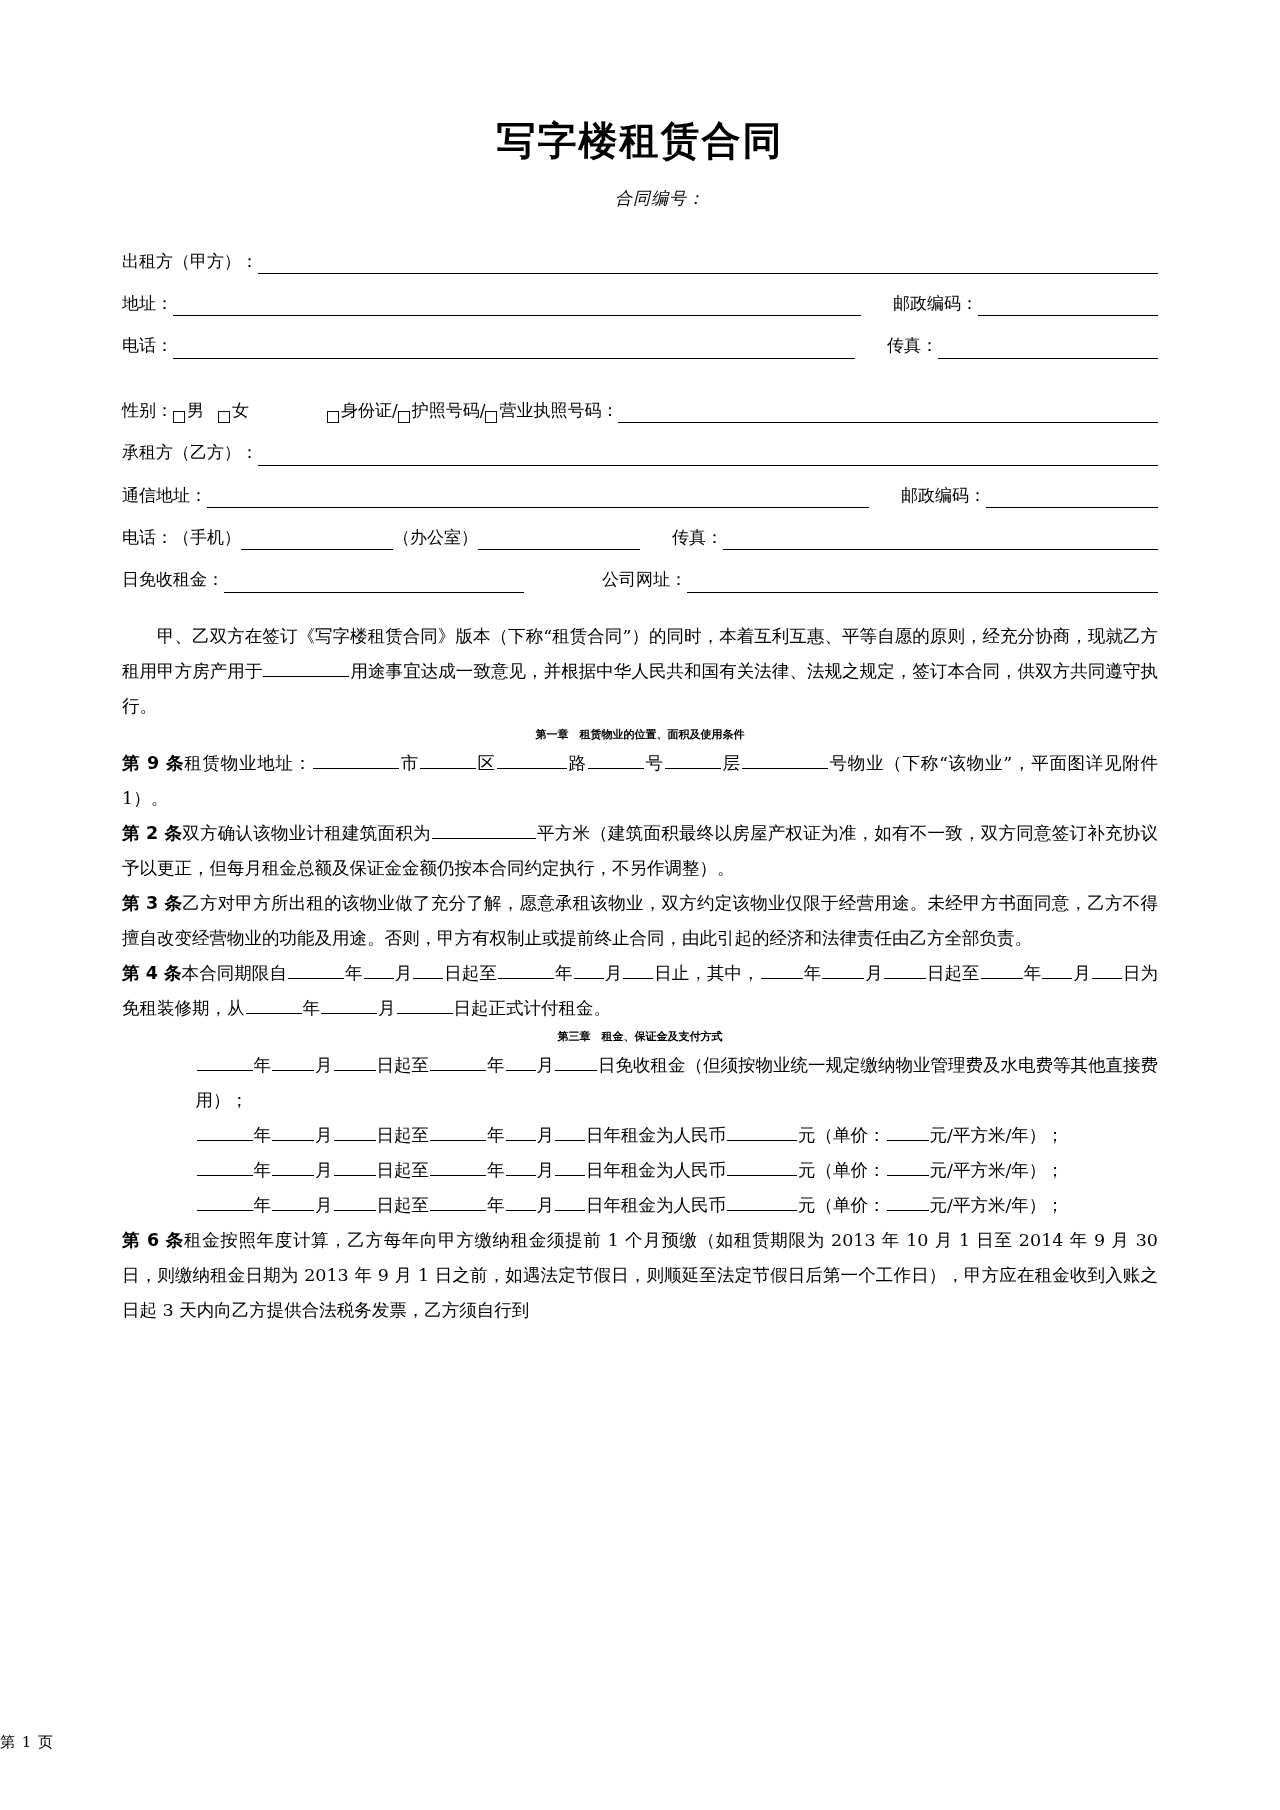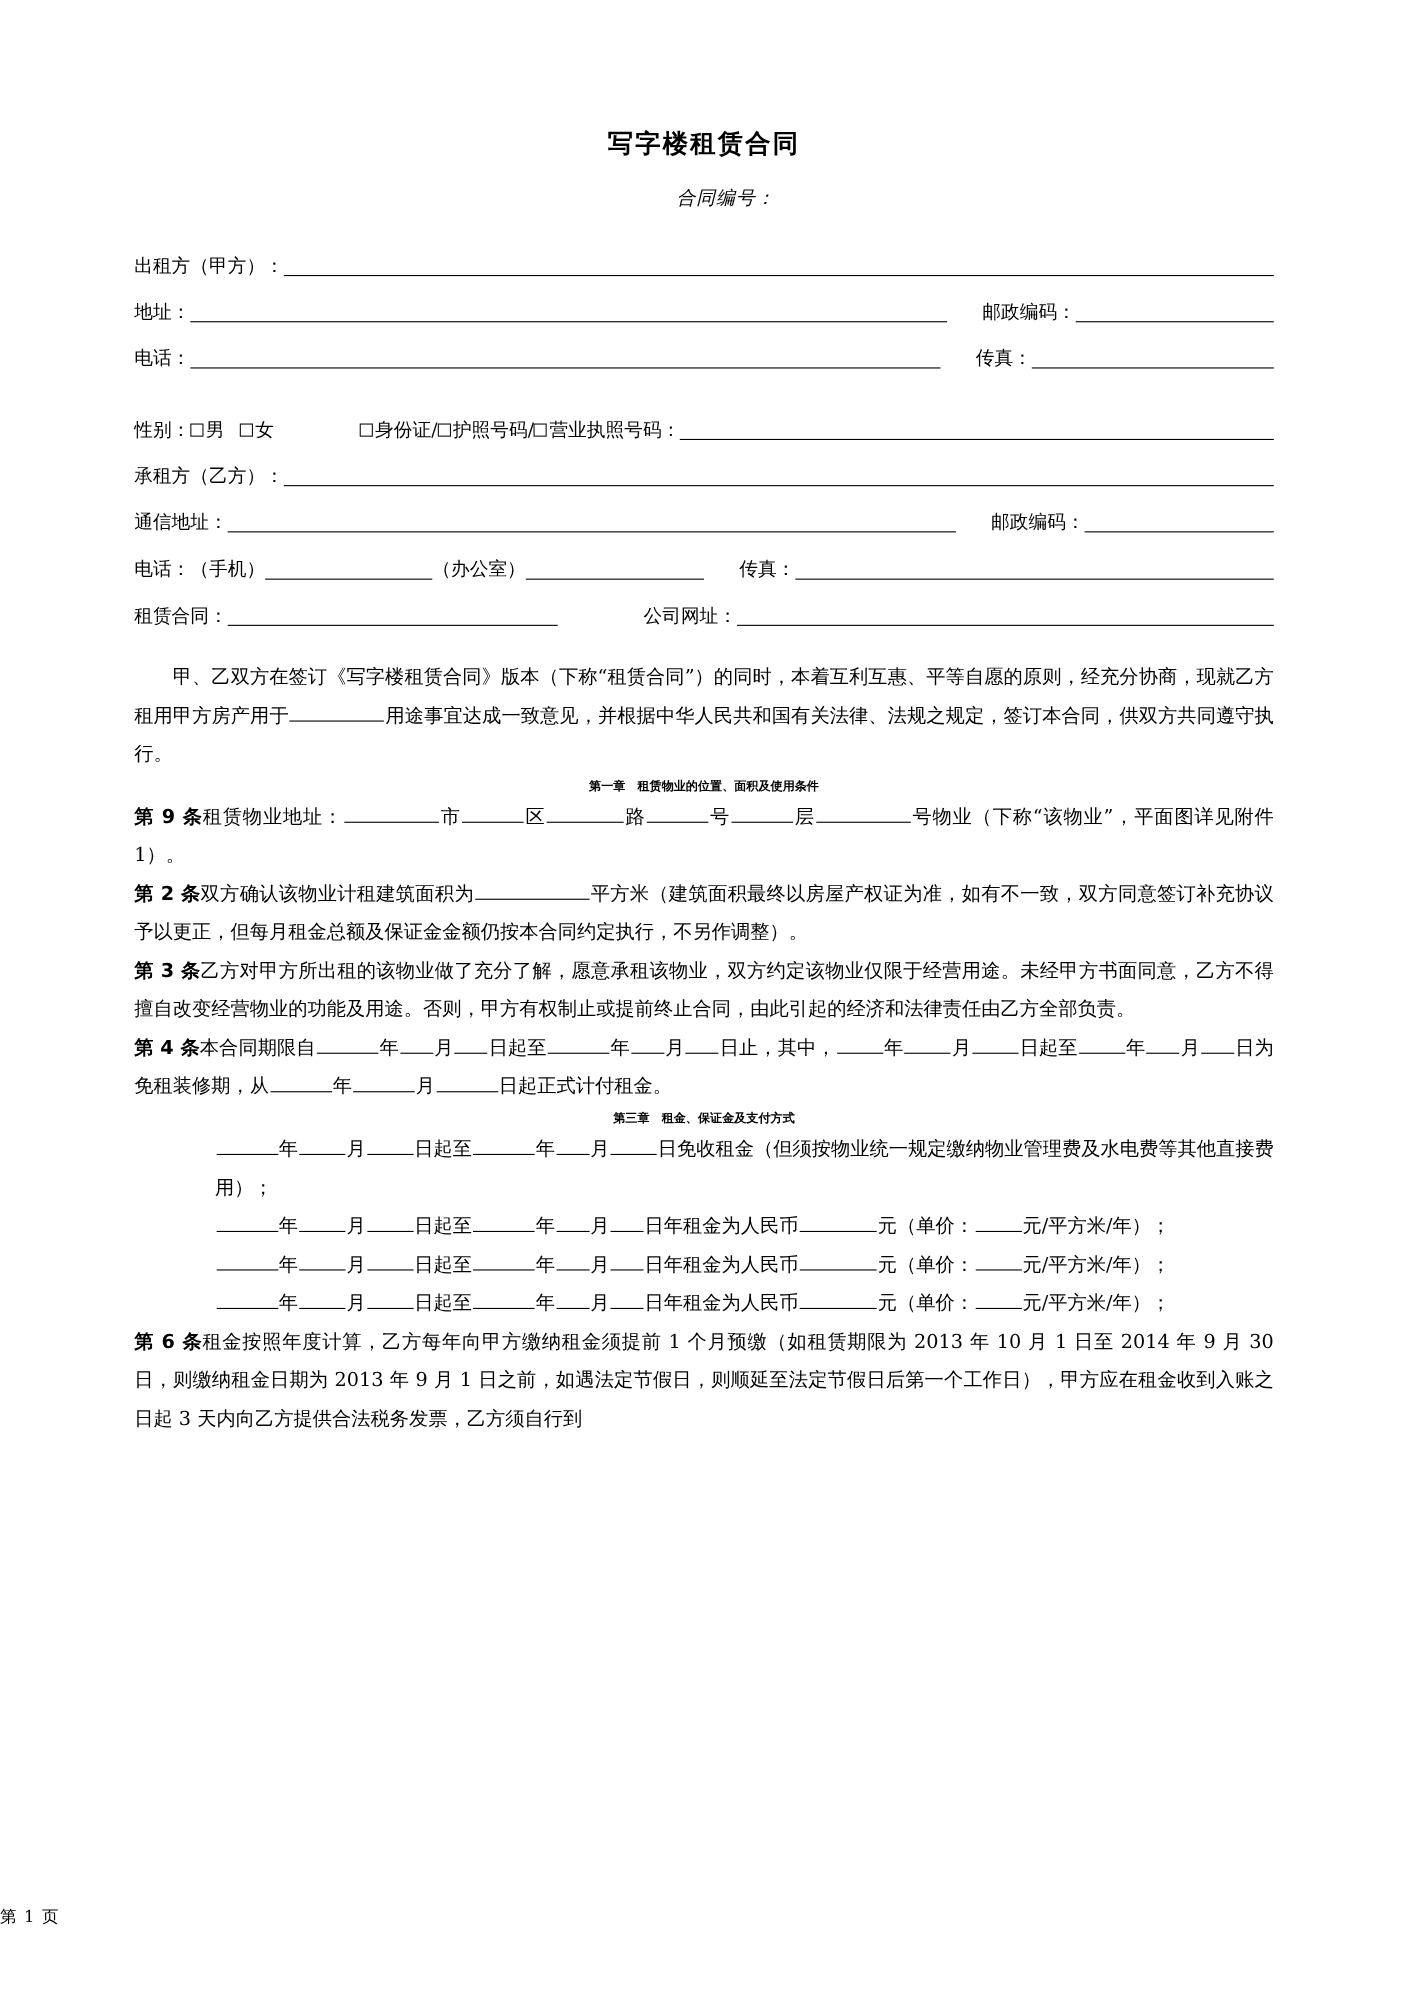--- a/index.html
+++ b/index.html
@@ -24,21 +24,21 @@
     position: absolute;
     left: 122px;
     top: 0;
     width: 1036px;
     height: 1810px;
   }
 
   
   .doc-title {
     text-align: center;
-    font-size: 23px;
+    font-size: 39px;
     font-weight: bold;
     letter-spacing: 2px;
     margin-top: 118px;
     line-height: 1.2;
     font-family: "DejaVu Sans", "Liberation Sans", sans-serif;
   }
   .contract-no {
     text-align: center;
     font-size: 17px;
     margin-top: 22px;
@@ -48,21 +48,21 @@
   }
 
   
   .party-block {
     margin-top: 38px;
     font-size: 17px;
     line-height: 1.55;
   }
   .form-row {
     display: flex;
-    align-items: center;
+    align-items: flex-end;
     margin-bottom: 16px;
     white-space: nowrap;
   }
   .form-row .lbl { flex: 0 0 auto; }
   .fill {
     display: inline-block;
     border-bottom: 1px solid #000;
     height: 17px;
     flex: 0 0 auto;
   }
@@ -210,21 +210,21 @@
         <span class="lbl">（手机）</span>
         <span class="fill" style="width:152px"></span>
         <span class="lbl">（办公室）</span>
         <span class="fill" style="width:162px"></span>
         <span class="gap-md"></span>
         <span class="lbl">传真：</span>
         <span class="fill grow"></span>
       </div>
 
       <div class="form-row">
-        <span class="lbl">租赁合同：</span>
+        <span class="lbl">日免收租金：</span>
         <span class="fill" style="width:300px"></span>
         <span class="gap-lg"></span>
         <span class="lbl">公司网址：</span>
         <span class="fill grow"></span>
       </div>
 
     </div>
 
     <div class="body-text">
 

